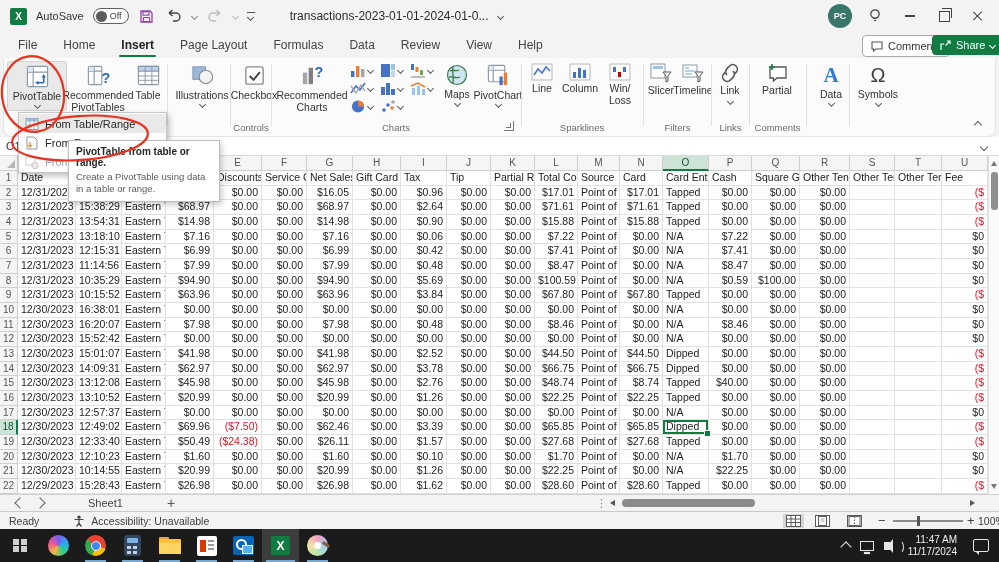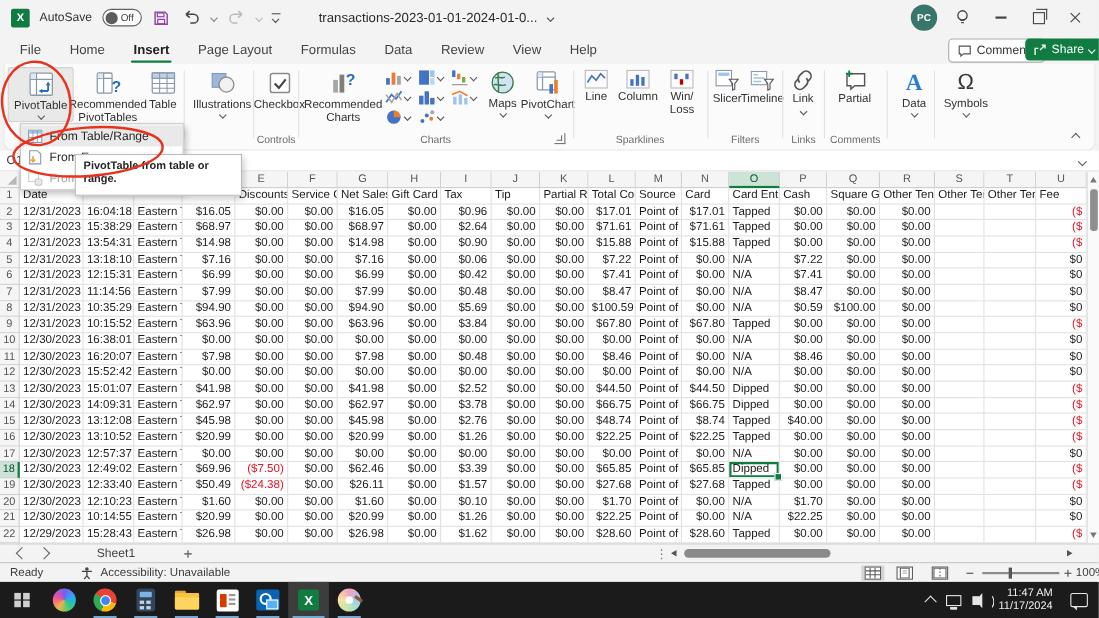--- a/index.html
+++ b/index.html
@@ -1054,20 +1054,21 @@
           <rect x="1" y="2" width="9" height="8" fill="#fff" stroke="#8a98a8"></rect>
           <ellipse cx="10" cy="9" rx="3" ry="1.5" fill="#cfcfcf" stroke="#8a8a8a"></ellipse>
           <path d="M7 9v3a3 1.5 0 0 0 6 0V9" fill="#cfcfcf" stroke="#8a8a8a"></path>
         </svg>
       <span>From</span>
     </div>
   </div>
 
   <div class="ptooltip">
     <div class="tt-title">PivotTable from table or range.</div>
+    <div class="tt-body">Create a PivotTable using data in a table or range.</div>
   </div>
 
   <svg class="annot" width="999" height="562" viewBox="0 0 999 562">
     <ellipse cx="33" cy="94" rx="31" ry="38" transform="rotate(-7 33 94)" fill="none" stroke="#e8321e" stroke-width="2.2" stroke-linecap="round"></ellipse>
     <ellipse cx="80" cy="138" rx="68" ry="22" transform="rotate(-4 80 138)" fill="none" stroke="#e8321e" stroke-width="2.2" stroke-linecap="round"></ellipse>
   </svg>
 
   <div class="sheetbar">
     <span style="margin-left:16px;transform:rotate(45deg);" class="nav-arr"></span>
     <span style="margin-left:12px;transform:rotate(-135deg);" class="nav-arr"></span>

